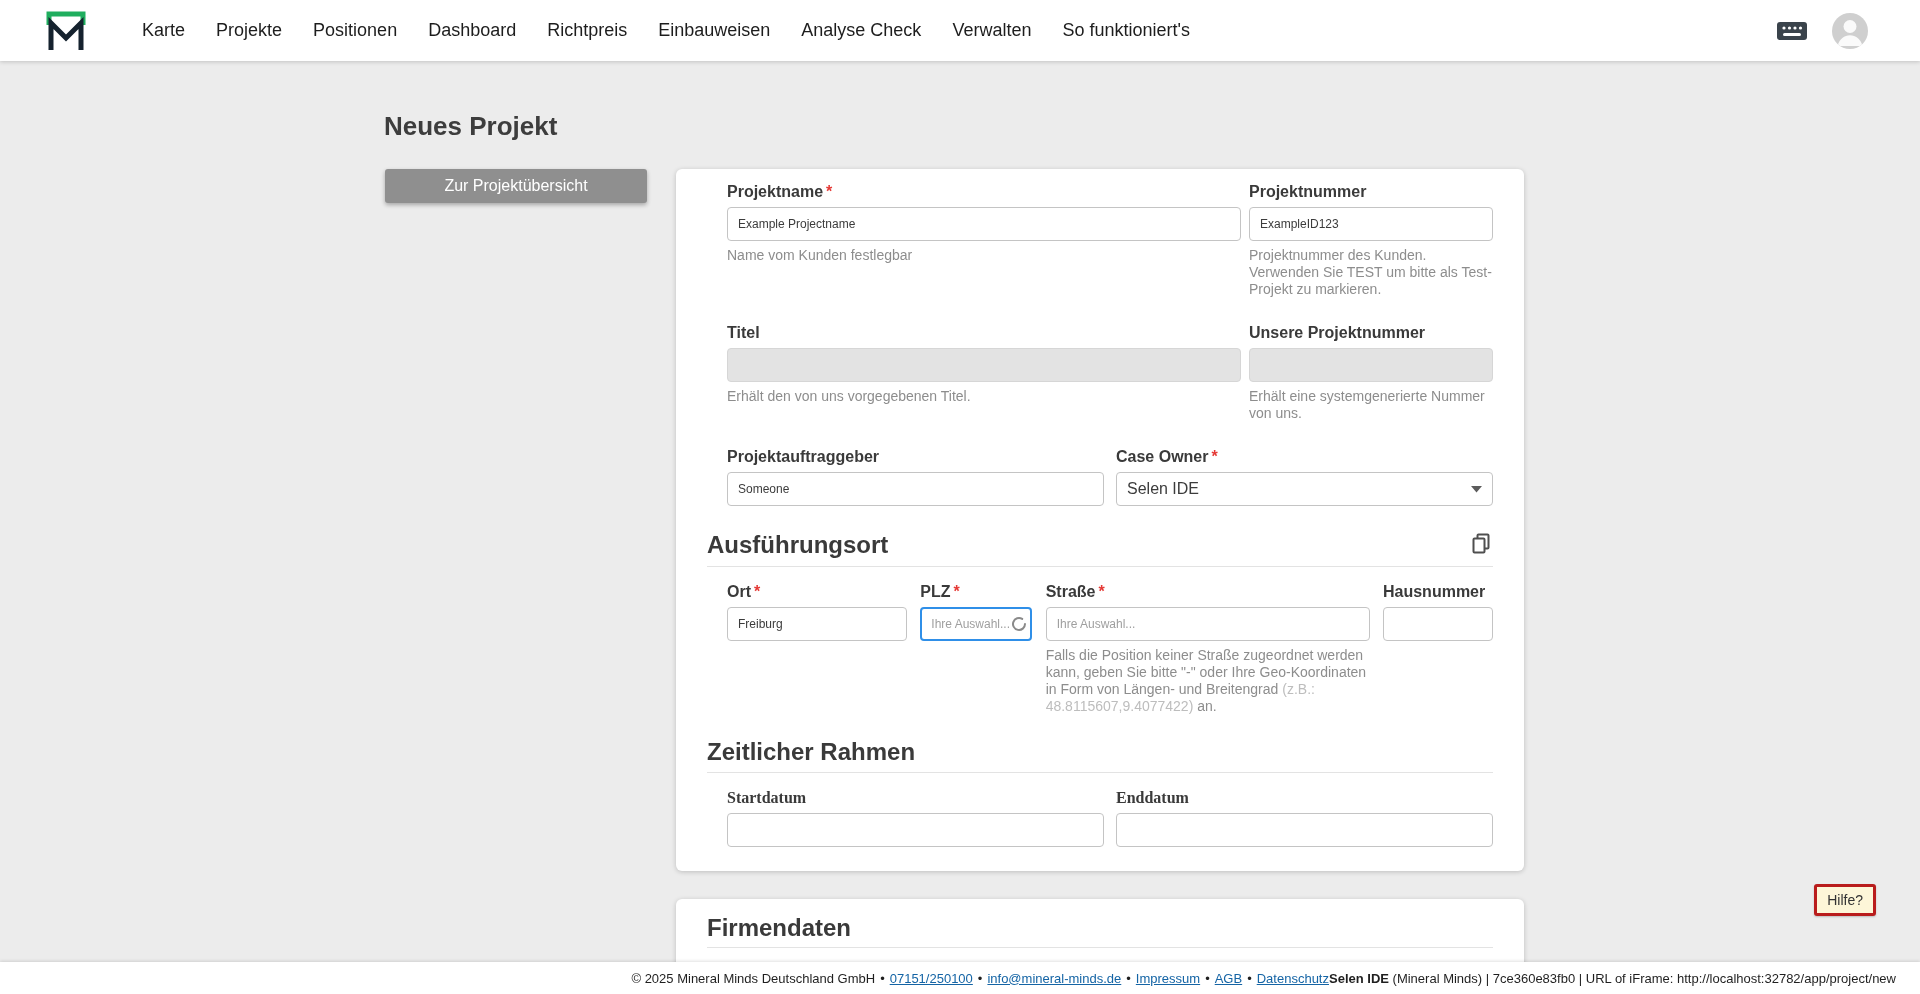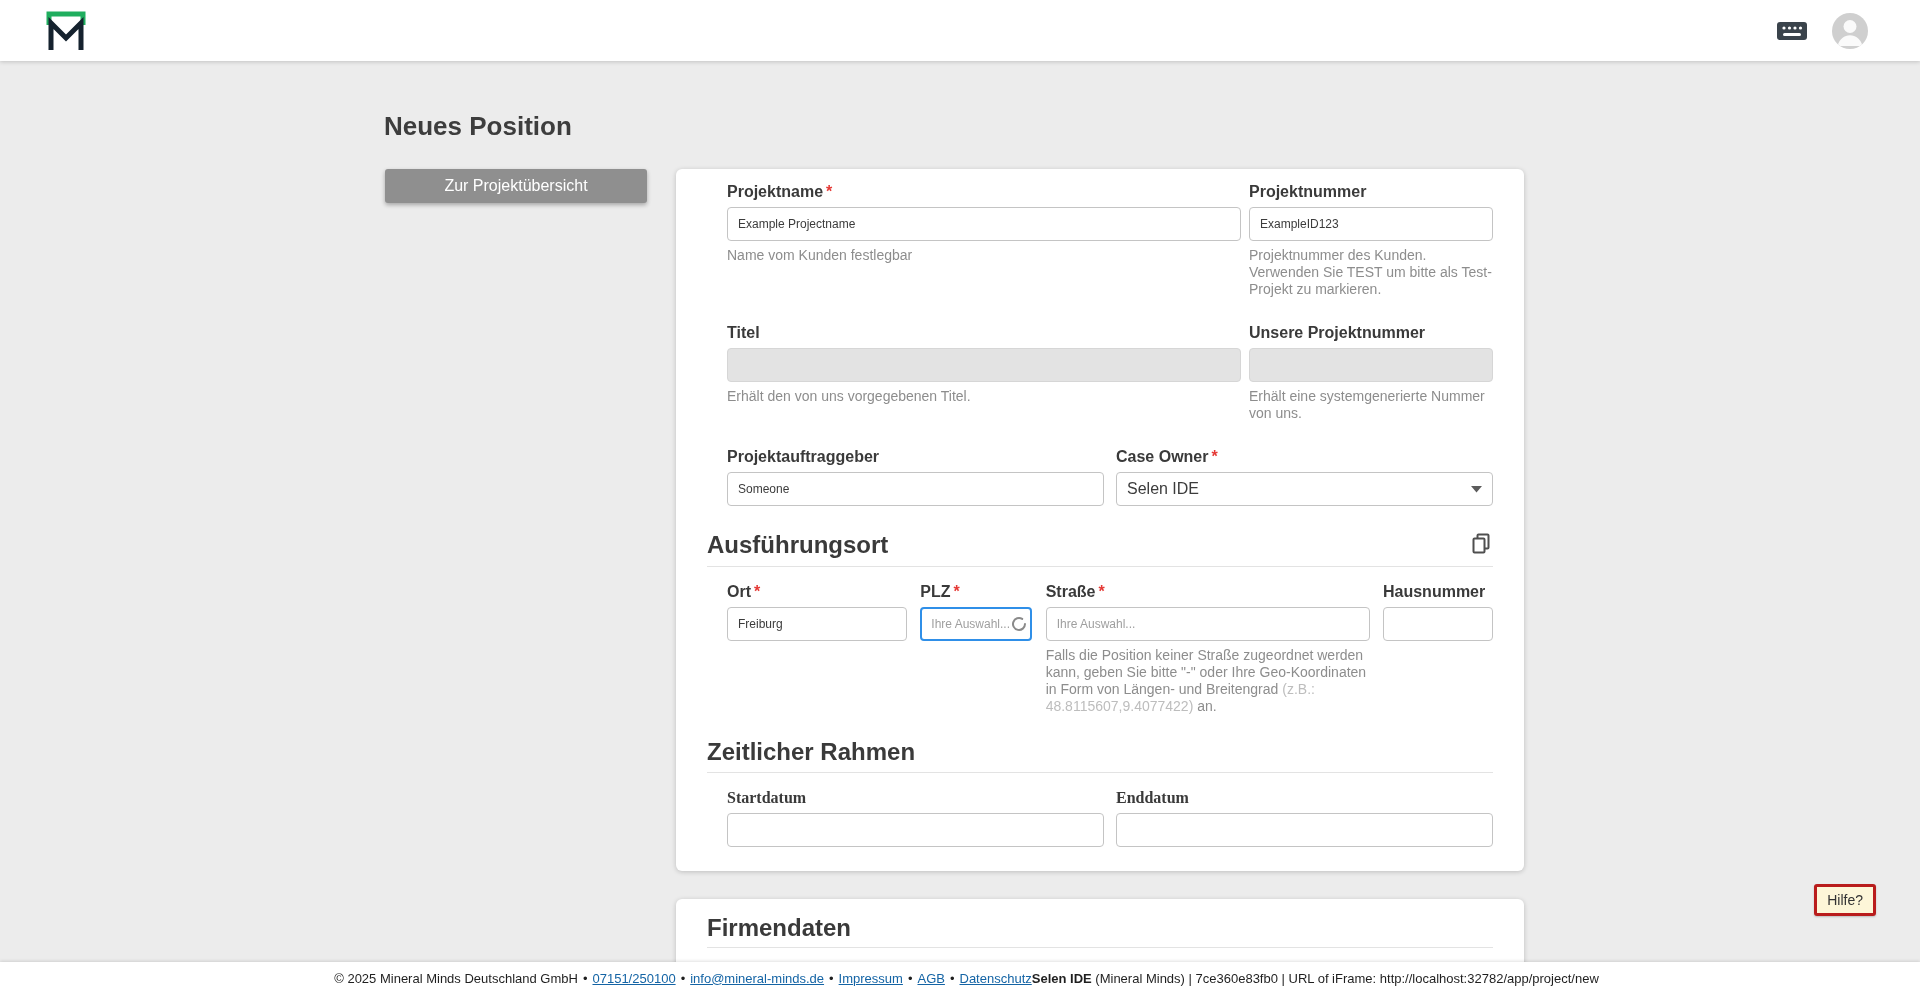--- a/index.html
+++ b/index.html
@@ -83,38 +83,49 @@
     position:absolute; right:44px; bottom:78px; z-index:30;
     background:#fdf6d8; border:3px solid #b91c1c; border-radius:3px;
     font-size:14px; color:#333; padding:5px 10px; font-family:inherit; cursor:pointer;
     box-shadow:0 1px 2px rgba(0,0,0,.2);
   }
 
   
   .footer {
     position:absolute; bottom:0; left:0; right:0; height:32px; z-index:25;
     background:#fff; box-shadow:0 -1px 3px rgba(0,0,0,.12);
-    display:flex; align-items:center; justify-content:center;
+    display:flex; align-items:center; justify-content:flex-end;
     padding:0 24px 0 37px; font-size:13px; color:#1f1f1f;
   }
   .footer-left { display:flex; align-items:center; white-space:nowrap; }
   .flink { color:#1464a5; text-decoration:underline; cursor:pointer; }
   .sep { margin:0 5px; color:#1f1f1f; }
   .footer-right { white-space:nowrap; }
   .footer-right .bold { font-weight:700; }
 </style>
 </head>
 <body>
 
 <nav class="topnav">
   <div class="logo">
     <svg viewBox="0 0 44 44" width="44" height="44">
       <path d="M5 16 V5 H39 V16" fill="none" stroke="#1fae5e" stroke-width="5"></path>
       <path d="M7 41 V14 L22 29 L37 14 V41" fill="none" stroke="#15222e" stroke-width="5"></path>
     </svg>
+  </div>
+  <div class="nav-links">
+    <span class="nav-link">Karte</span>
+    <span class="nav-link">Projekte</span>
+    <span class="nav-link">Positionen</span>
+    <span class="nav-link">Dashboard</span>
+    <span class="nav-link">Richtpreis</span>
+    <span class="nav-link">Einbauweisen</span>
+    <span class="nav-link">Analyse Check</span>
+    <span class="nav-link">Verwalten</span>
+    <span class="nav-link">So funktioniert's</span>
   </div>
   <div class="nav-right">
     <svg class="kb-icon" viewBox="0 0 32 24">
       <rect x="1" y="3" width="30" height="18" rx="3" fill="#3a434b"></rect>
       <circle cx="8" cy="9" r="1.6" fill="#fff"></circle>
       <circle cx="13.5" cy="9" r="1.6" fill="#fff"></circle>
       <circle cx="19" cy="9" r="1.6" fill="#fff"></circle>
       <circle cx="24.5" cy="9" r="1.6" fill="#fff"></circle>
       <rect x="7" y="14" width="18" height="3" rx="1.5" fill="#fff"></rect>
     </svg>
@@ -122,21 +133,21 @@
       <svg viewBox="0 0 36 36" width="36" height="36">
         <circle cx="18" cy="13.5" r="6.5" fill="#fafafa"></circle>
         <path d="M5.5 33c1.8-7.2 7-10.8 12.5-10.8S28.7 25.8 30.5 33z" fill="#fafafa"></path>
       </svg>
     </div>
   </div>
 </nav>
 
 <main class="content">
 
-  <h1 class="page-title">Neues Position</h1>
+  <h1 class="page-title">Neues Projekt</h1>
   <button class="back-btn">Zur Projektübersicht</button>
 
   <div class="cards-col">
 
     <section class="card card-project">
 
       <div class="frow">
         <div class="field w514">
           <label class="flabel">
             <span>Projektname</span><span class="req">*</span>

